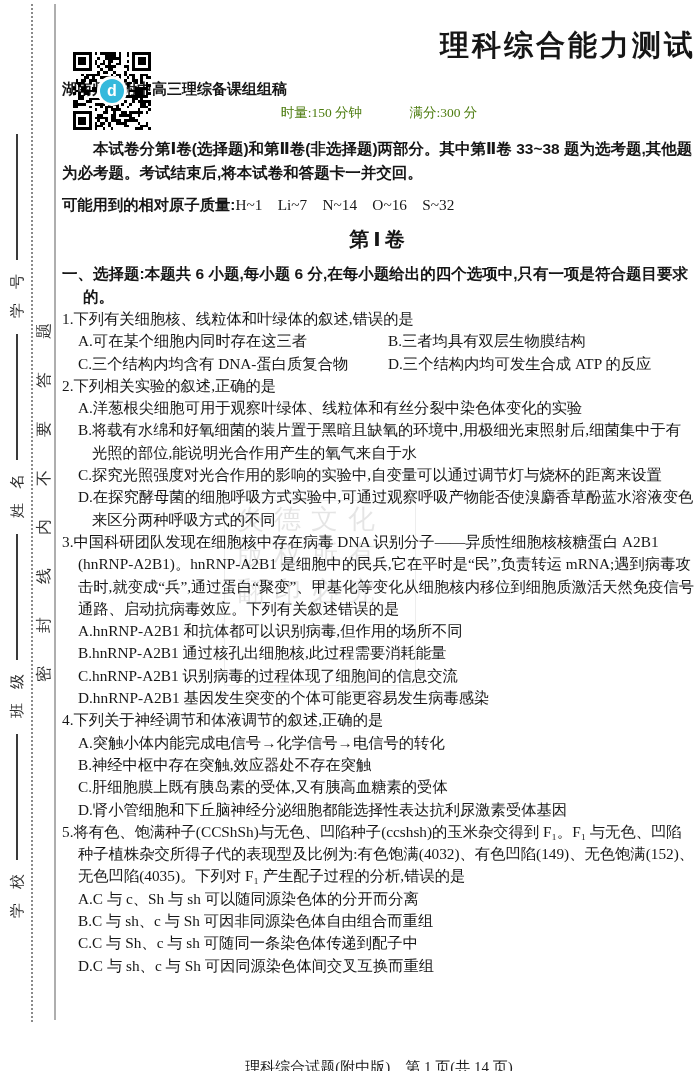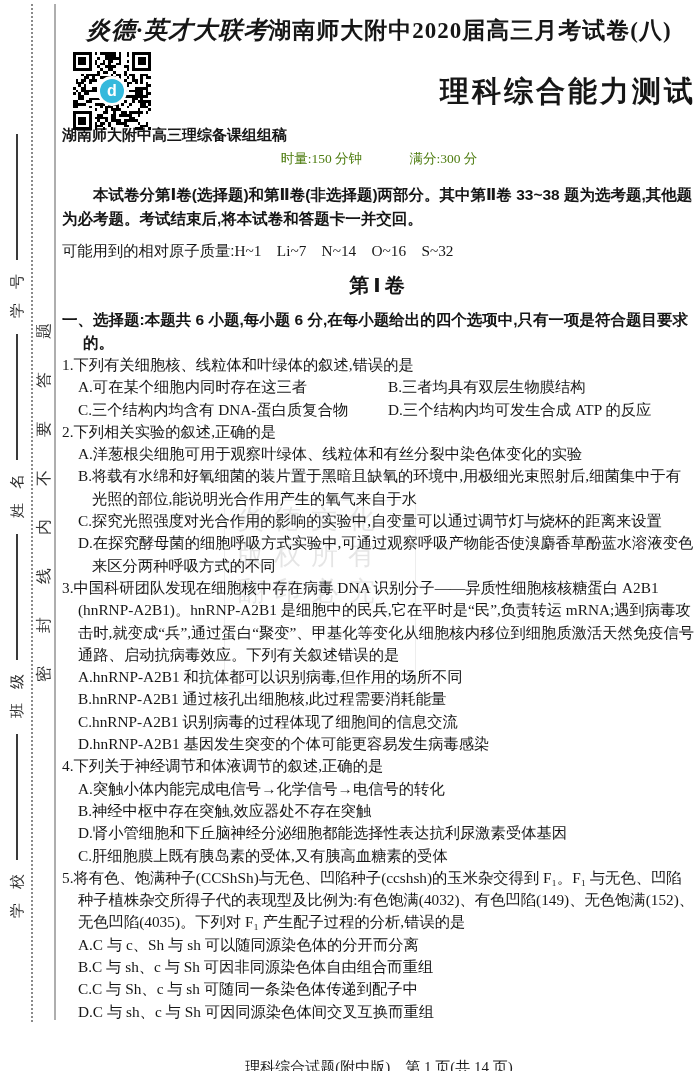--- a/index.html
+++ b/index.html
@@ -40,21 +40,21 @@
            font-weight:bold;font-size:16px;line-height:1;}
   .exam-title{margin-top:26px;text-align:right;font-weight:bold;font-size:29px;letter-spacing:3px;
               font-family:"Liberation Sans","DejaVu Sans",sans-serif;}
   .byline{margin-top:14px;text-align:left;font-weight:bold;font-size:15px;
           font-family:"Liberation Sans","DejaVu Sans",sans-serif;}
   .timescore{margin-top:5px;text-align:center;font-size:13.5px;color:#4d7c0f;}
   .timescore span{margin:0 22px;}
   .intro{margin:15px 0 0 0;font-weight:bold;font-size:15.5px;line-height:24px;text-indent:2em;
          font-family:"Liberation Sans","DejaVu Sans",sans-serif;}
   .atomic{margin:9px 0 0 0;font-size:15.3px;line-height:21px;}
-  .atomic .lbl{font-weight:normal;font-family:"Liberation Sans","DejaVu Sans",sans-serif;}
+  .atomic .lbl{font-weight:bold;font-family:"Liberation Sans","DejaVu Sans",sans-serif;}
   .section-title{margin:11px 0 0 0;text-align:center;font-weight:bold;font-size:20px;
                  letter-spacing:4px;font-family:"Liberation Sans","DejaVu Sans",sans-serif;}
   .instruction{margin:9px 0 0 0;font-weight:bold;font-size:15.5px;line-height:23px;
                padding-left:21px;text-indent:-21px;
                font-family:"Liberation Sans","DejaVu Sans",sans-serif;}
 
   .questions{font-size:15.3px;line-height:22.3px;}
   .question p{margin:0;}
   .stem{padding-left:16px;text-indent:-16px;}
   .option{padding-left:30px;text-indent:-14px;}
@@ -84,23 +84,20 @@
   <div class="sidebar-inner">密封线内不要答题</div>
 
   <div class="watermark">
     <div>炎德文化</div>
     <div>版权所有</div>
     <div>翻印必究</div>
   </div>
 
   <main>
 
-    <div class="header-line">
-      <span class="brand">炎德·英才大联考</span><span>湖南师大附中2020届高三月考试卷(八)</span>
-    </div>
 
     <div class="qr-wrap">
       <svg viewBox="0 0 29 29" shape-rendering="crispEdges">
           <g fill="#000">
             <rect x="8" y="0" width="1" height="1"></rect>
             <rect x="10" y="0" width="1" height="1"></rect>
             <rect x="11" y="0" width="1" height="1"></rect>
             <rect x="12" y="0" width="1" height="1"></rect>
             <rect x="13" y="0" width="1" height="1"></rect>
             <rect x="14" y="0" width="1" height="1"></rect>
@@ -423,22 +420,22 @@
           <p class="stem">3.中国科研团队发现在细胞核中存在病毒 DNA 识别分子——异质性细胞核核糖蛋白 A2B1 (hnRNP-A2B1)。hnRNP-A2B1 是细胞中的民兵,它在平时是“民”,负责转运 mRNA;遇到病毒攻击时,就变成“兵”,通过蛋白“聚变”、甲基化等变化从细胞核内移位到细胞质激活天然免疫信号通路、启动抗病毒效应。下列有关叙述错误的是</p>
           <p class="option">A.hnRNP-A2B1 和抗体都可以识别病毒,但作用的场所不同</p>
           <p class="option">B.hnRNP-A2B1 通过核孔出细胞核,此过程需要消耗能量</p>
           <p class="option">C.hnRNP-A2B1 识别病毒的过程体现了细胞间的信息交流</p>
           <p class="option">D.hnRNP-A2B1 基因发生突变的个体可能更容易发生病毒感染</p>
         </div>
         <div class="question">
           <p class="stem">4.下列关于神经调节和体液调节的叙述,正确的是</p>
           <p class="option">A.突触小体内能完成电信号→化学信号→电信号的转化</p>
           <p class="option">B.神经中枢中存在突触,效应器处不存在突触</p>
+          <p class="option">C.肝细胞膜上既有胰岛素的受体,又有胰高血糖素的受体</p>
           <p class="option">D.肾小管细胞和下丘脑神经分泌细胞都能选择性表达抗利尿激素受体基因</p>
-          <p class="option">C.肝细胞膜上既有胰岛素的受体,又有胰高血糖素的受体</p>
         </div>
         <div class="question">
           <p class="stem">5.将有色、饱满种子(CCShSh)与无色、凹陷种子(ccshsh)的玉米杂交得到 F₁。F₁ 与无色、凹陷种子植株杂交所得子代的表现型及比例为:有色饱满(4032)、有色凹陷(149)、无色饱满(152)、无色凹陷(4035)。下列对 F₁ 产生配子过程的分析,错误的是</p>
           <p class="option">A.C 与 c、Sh 与 sh 可以随同源染色体的分开而分离</p>
           <p class="option">B.C 与 sh、c 与 Sh 可因非同源染色体自由组合而重组</p>
           <p class="option">C.C 与 Sh、c 与 sh 可随同一条染色体传递到配子中</p>
           <p class="option">D.C 与 sh、c 与 Sh 可因同源染色体间交叉互换而重组</p>
         </div>
       </div>
 

